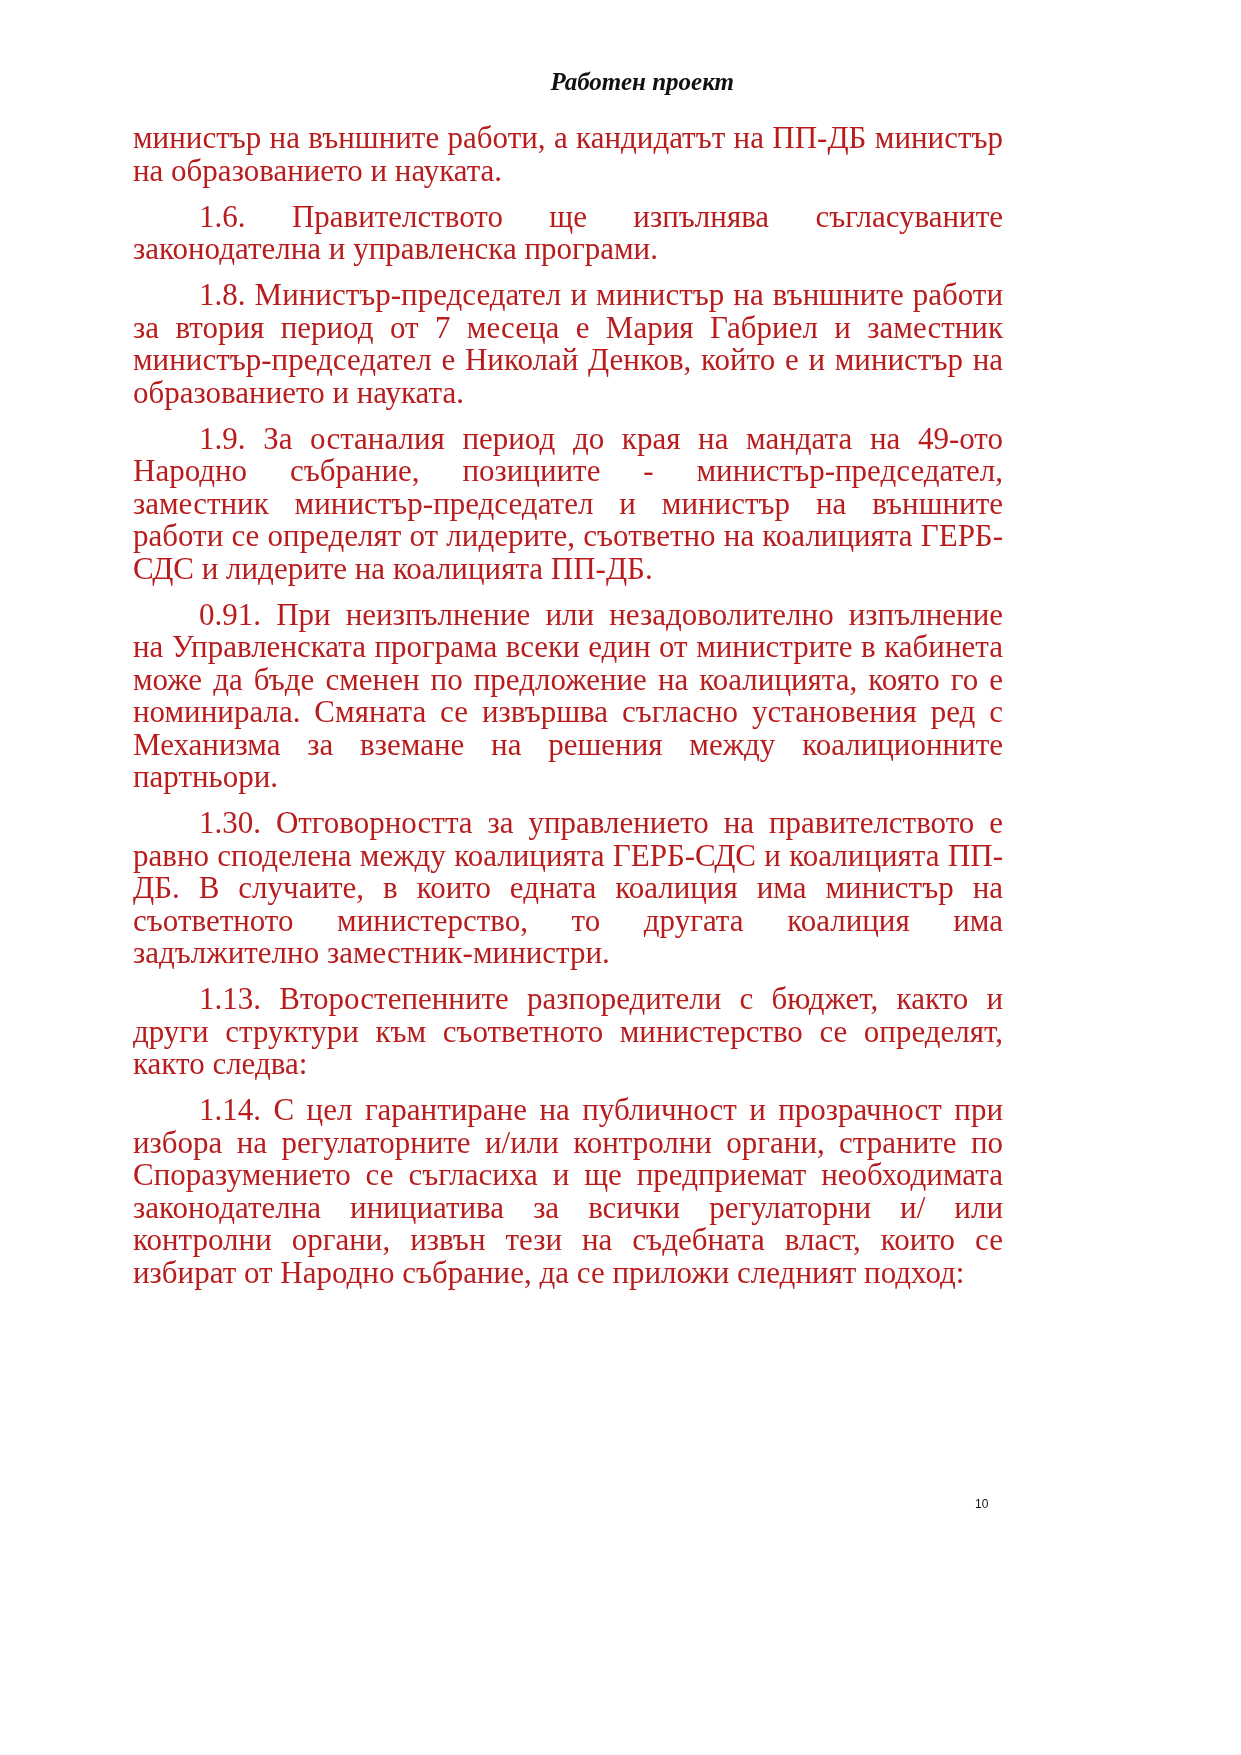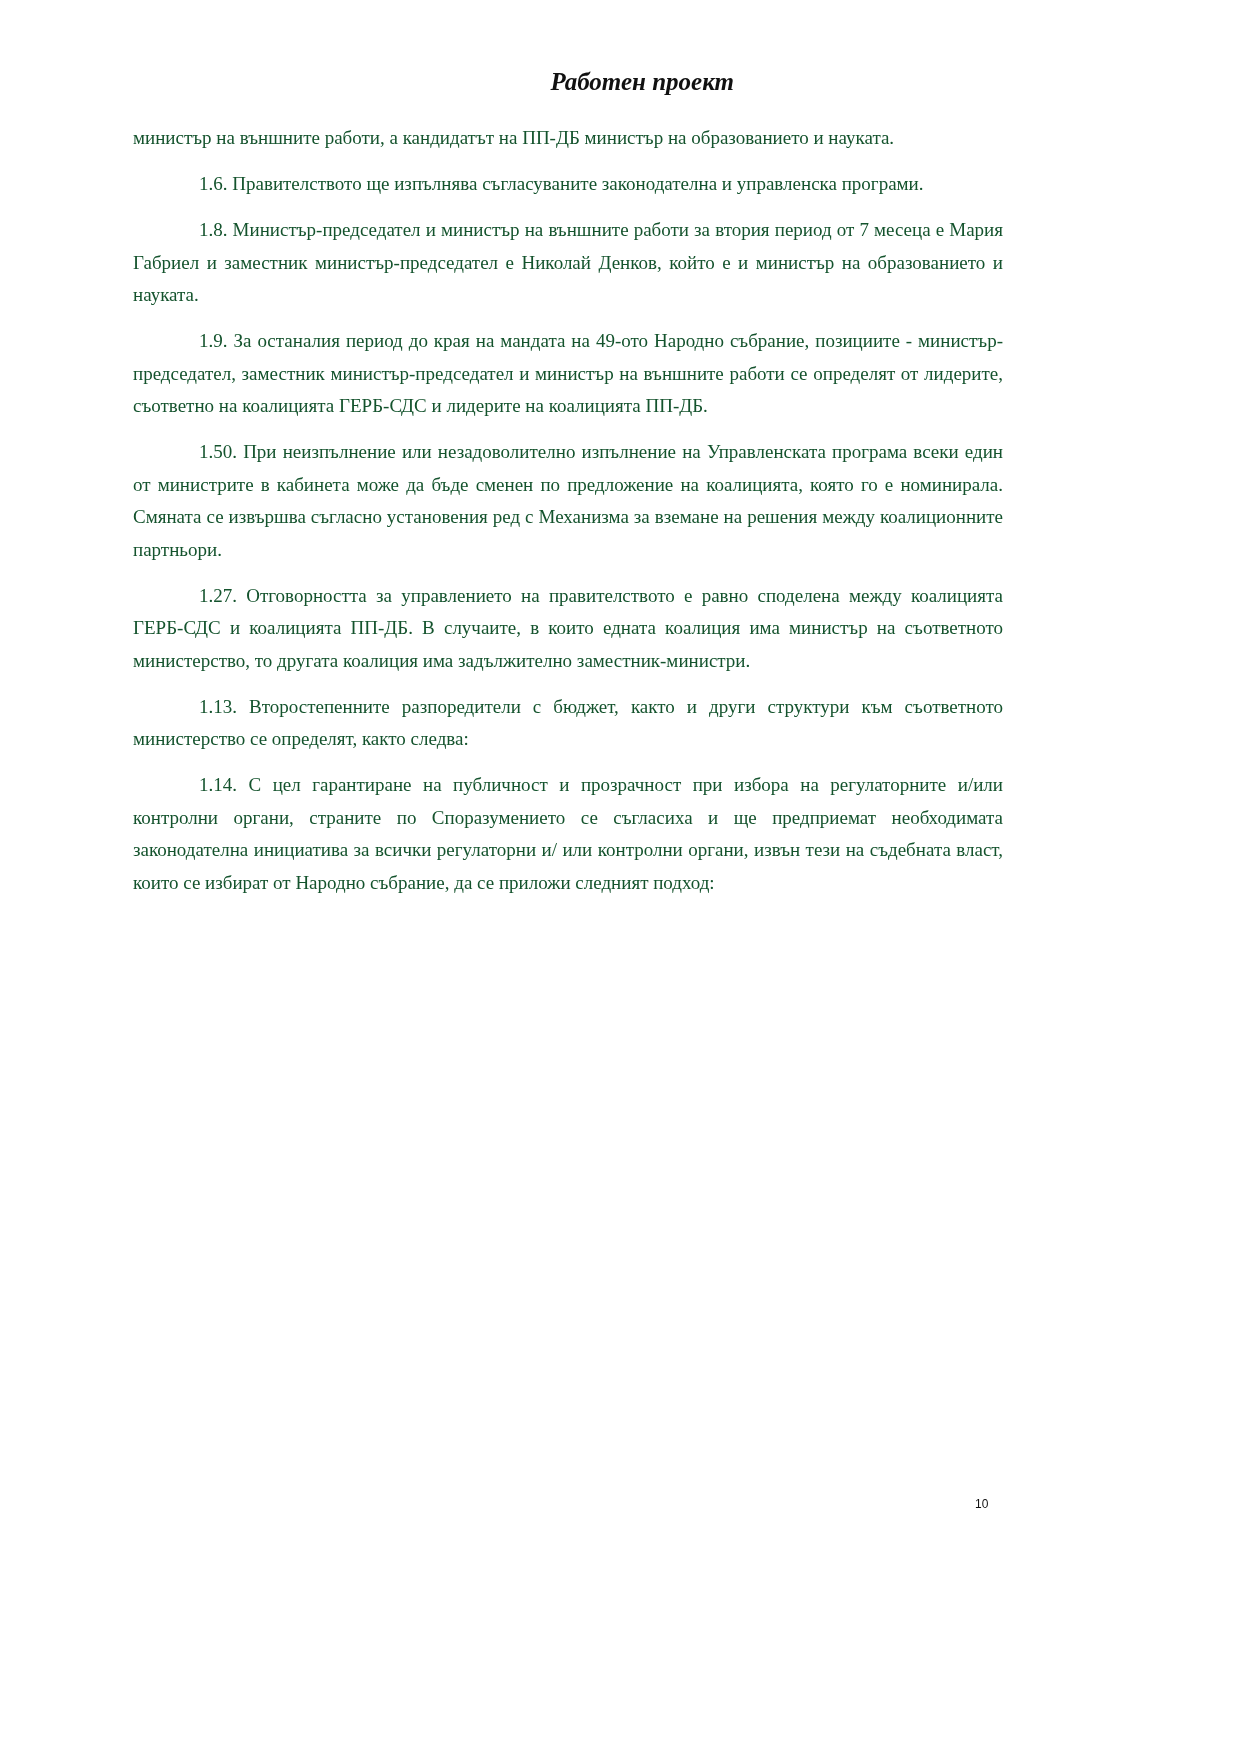--- a/index.html
+++ b/index.html
@@ -5,41 +5,41 @@
   html, body { margin:0; padding:0; background:#ffffff; }
   body { width:1241px; height:1755px; position:relative; overflow:hidden; }
   .page { position:absolute; left:0; top:0; width:1007px; height:1755px; background:#fff; }
   .header {
     position:absolute; top:68px; right:273px;
     font-family:"Liberation Serif", serif; font-style:italic; font-weight:bold;
     font-size:25px; color:#111;
   }
   .body-text {
     position:absolute; left:133px; top:122px; width:870px;
-    font-family:"Liberation Serif", serif; font-size:19px; line-height:32.5px;
-    color:#14532d; text-align:justify;
+    font-family:"Liberation Serif", serif; font-size:31px; line-height:32.5px;
+    color:#b91c1c; text-align:justify;
   }
   .para { margin:0 0 13.5px 0; text-indent:0; }
   .para.indent { text-indent:66px;margin-top:12px; }
   .page-number {
     position:absolute; top:1497px; left:975px;
     font-family:"Liberation Sans", sans-serif; font-size:12px; color:#111;
   }
 </style>
 </head>
 <body>
 
 <div class="page">
   <div class="header">Работен проект</div>
 
   <div class="body-text">
     <p class="para">министър на външните работи, а кандидатът на ПП-ДБ министър на образованието и науката.</p>
     <p class="para indent">1.6. Правителството ще изпълнява съгласуваните законодателна и управленска програми.</p>
     <p class="para indent">1.8. Министър-председател и министър на външните работи за втория период от 7 месеца е Мария Габриел и заместник министър-председател е Николай Денков, който е и министър на образованието и науката.</p>
     <p class="para indent">1.9. За останалия период до края на мандата на 49-ото Народно събрание, позициите - министър-председател, заместник министър-председател и министър на външните работи се определят от лидерите, съответно на коалицията ГЕРБ-СДС и лидерите на коалицията ПП-ДБ.</p>
-    <p class="para indent">1.50. При неизпълнение или незадоволително изпълнение на Управленската програма всеки един от министрите в кабинета може да бъде сменен по предложение на коалицията, която го е номинирала. Смяната се извършва съгласно установения ред с Механизма за вземане на решения между коалиционните партньори.</p>
-    <p class="para indent">1.27. Отговорността за управлението на правителството е равно споделена между коалицията ГЕРБ-СДС и  коалицията ПП-ДБ. В случаите, в които едната коалиция има министър на съответното министерство, то другата коалиция има задължително заместник-министри.</p>
+    <p class="para indent">0.91. При неизпълнение или незадоволително изпълнение на Управленската програма всеки един от министрите в кабинета може да бъде сменен по предложение на коалицията, която го е номинирала. Смяната се извършва съгласно установения ред с Механизма за вземане на решения между коалиционните партньори.</p>
+    <p class="para indent">1.30. Отговорността за управлението на правителството е равно споделена между коалицията ГЕРБ-СДС и  коалицията ПП-ДБ. В случаите, в които едната коалиция има министър на съответното министерство, то другата коалиция има задължително заместник-министри.</p>
     <p class="para indent">1.13. Второстепенните разпоредители с бюджет, както и други структури към съответното министерство се определят, както следва:</p>
     <p class="para indent">1.14.  С цел гарантиране на публичност и прозрачност при избора на регулаторните и/или контролни органи, страните по Споразумението се съгласиха и ще предприемат необходимата законодателна инициатива за всички регулаторни и/ или контролни органи, извън тези на съдебната власт, които се избират от Народно събрание, да се приложи следният подход:</p>
   </div>
 
   <div class="page-number">10</div>
 </div>
 
 </body></html>

